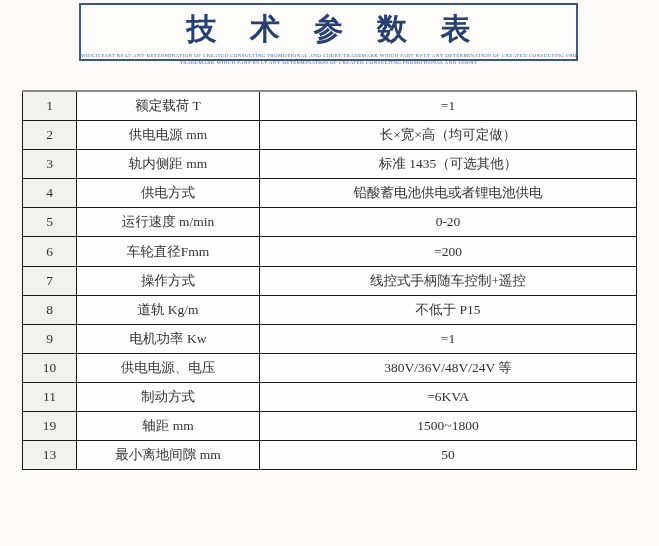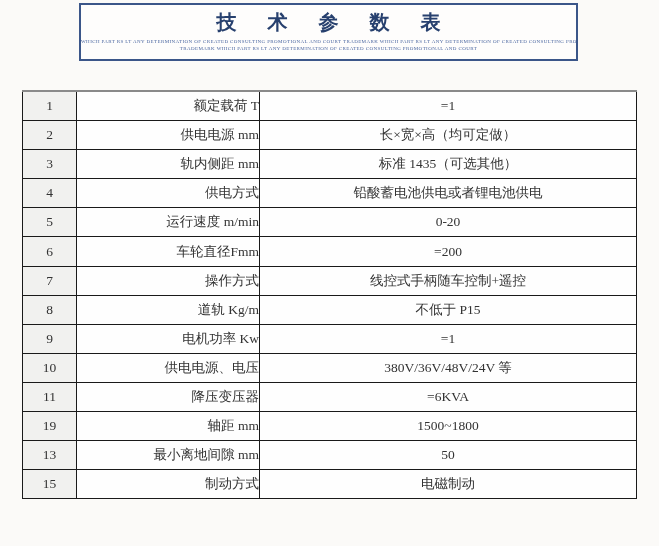--- a/index.html
+++ b/index.html
@@ -14,21 +14,21 @@
   .header-box{
     position:absolute;
     left:79px;top:3px;
     width:495px;height:54px;
     background:#fefdfc;
     border:2px solid #3b5689;
     text-align:center;
   }
   .page-title{
     margin:4px 0 0 0;
-    font-size:20px;
+    font-size:30px;
     font-weight:bold;
     letter-spacing:13px;
     text-indent:13px;
     color:#27406e;
     font-family:"Liberation Serif","DejaVu Serif",serif;
   }
   .fine-print{
     margin-top:2px;
     color:#4a66a0;
     font-size:5px;
@@ -59,21 +59,21 @@
     white-space:nowrap;
   }
   td.num{
     width:53px;
     text-align:center;
     background:#f1f1ef;
     font-size:13px;
   }
   td.label{
     width:182px;
-    text-align:right;
+    text-align:center;
     padding-left:10px;
   }
   td.value{
     text-align:center;
   }
 </style>
 </head>
 <body>
 
 <div class="header-box">
@@ -141,36 +141,31 @@
   </tr>
 
   <tr>
     <td class="num">10</td>
     <td class="label">供电电源、电压</td>
     <td class="value">380V/36V/48V/24V 等</td>
   </tr>
 
   <tr>
     <td class="num">11</td>
-    <td class="label">降压变压器</td>
+    <td class="label">制动方式</td>
     <td class="value">=6KVA</td>
   </tr>
 
   <tr>
     <td class="num">19</td>
     <td class="label">轴距 mm</td>
     <td class="value">1500~1800</td>
   </tr>
 
   <tr>
     <td class="num">13</td>
     <td class="label">最小离地间隙 mm</td>
     <td class="value">50</td>
   </tr>
 
 
-  <tr>
-    <td class="num">15</td>
-    <td class="label">制动方式</td>
-    <td class="value">电磁制动</td>
-  </tr>
 </tbody>
 </table>
 
 </body></html>

